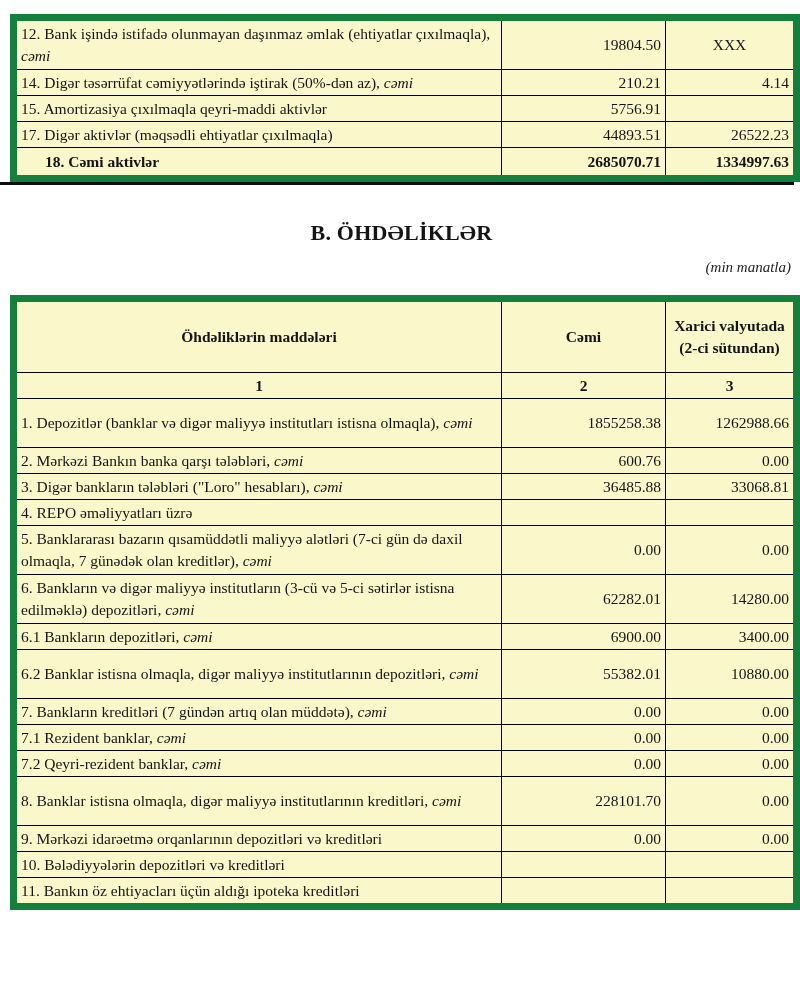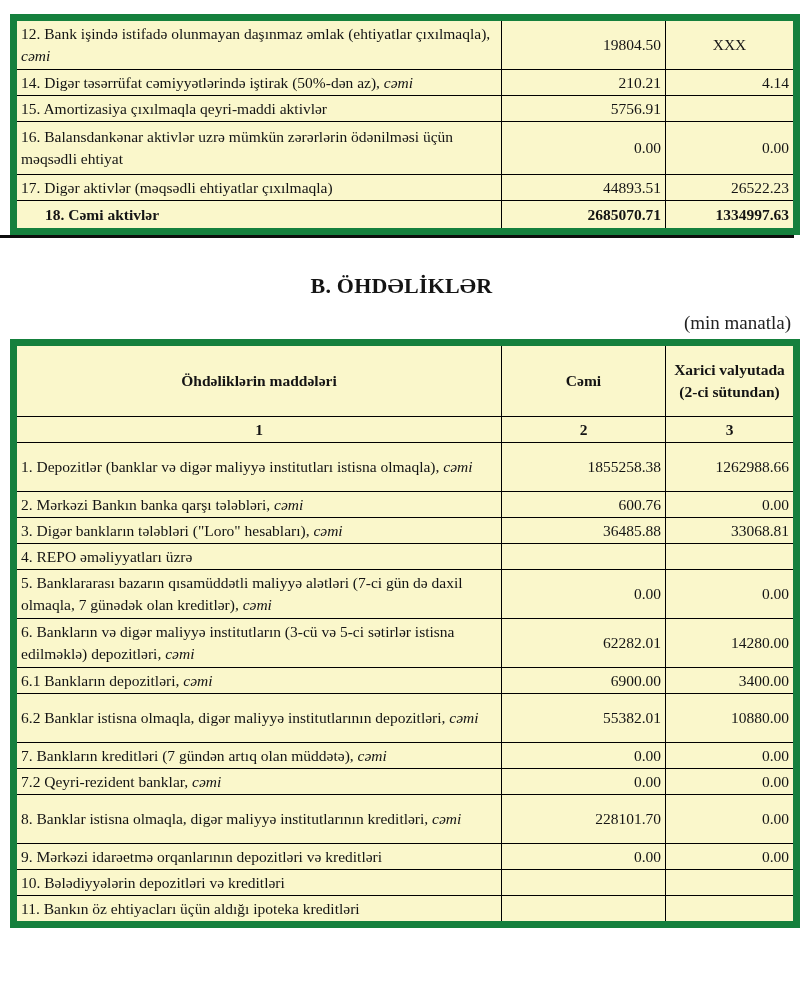--- a/index.html
+++ b/index.html
@@ -43,23 +43,23 @@
     width:794px; height:3px; background:#0d0d0d;
     margin-left:-10px; margin-top:0;
   }
   .sec-title {
     margin-top:35px;
     text-align:center;
     font-weight:bold; font-size:22px;
     letter-spacing:.2px;
   }
   .unit-note {
-    margin-top:13px; margin-bottom:5px;
+    margin-top:13px; margin-bottom:19px;
     text-align:right;
-    font-size:19px;
+    font-style:italic; font-size:15px;
     padding-right:2px;
     color:#222;
   }
 </style>
 </head>
 <body>
 
 <div class="content">
 
   <table class="fin">
@@ -76,25 +76,20 @@
       </tr>
       <tr class="rh1">
         <td class="lbl"><span>14. Digər təsərrüfat cəmiyyətlərində iştirak (50%-dən az), </span><span class="em">cəmi</span></td>
         <td class="num">210.21</td>
         <td class="num">4.14</td>
       </tr>
       <tr class="rh1">
         <td class="lbl"><span>15. Amortizasiya çıxılmaqla qeyri-maddi aktivlər</span></td>
         <td class="num wc">5756.91</td>
         <td class="num wc"></td>
-      </tr>
-      <tr class="rh25">
-        <td class="lbl"><span>16. Balansdankənar aktivlər uzrə mümkün zərərlərin ödənilməsi üçün məqsədli ehtiyat</span></td>
-        <td class="num">0.00</td>
-        <td class="num">0.00</td>
       </tr>
       <tr class="rh1">
         <td class="lbl"><span>17. Digər aktivlər (məqsədli ehtiyatlar çıxılmaqla)</span></td>
         <td class="num">44893.51</td>
         <td class="num">26522.23</td>
       </tr>
       <tr class="rtot">
         <td class="lbl"><span>18. Cəmi aktivlər</span></td>
         <td class="num">2685070.71</td>
         <td class="num">1334997.63</td>
@@ -162,20 +157,25 @@
         <td class="lbl"><span>6.2 Banklar istisna olmaqla, digər maliyyə institutlarının depozitləri, </span><span class="em">cəmi</span></td>
         <td class="num">55382.01</td>
         <td class="num">10880.00</td>
       </tr>
       <tr class="rh1">
         <td class="lbl"><span>7. Bankların kreditləri (7 gündən artıq olan müddətə), </span><span class="em">cəmi</span></td>
         <td class="num">0.00</td>
         <td class="num">0.00</td>
       </tr>
       <tr class="rh1">
+        <td class="lbl"><span>7.1 Rezident banklar, </span><span class="em">cəmi</span></td>
+        <td class="num">0.00</td>
+        <td class="num">0.00</td>
+      </tr>
+      <tr class="rh1">
         <td class="lbl"><span>7.2 Qeyri-rezident banklar, </span><span class="em">cəmi</span></td>
         <td class="num">0.00</td>
         <td class="num">0.00</td>
       </tr>
       <tr class="rh2">
         <td class="lbl"><span>8. Banklar istisna olmaqla, digər maliyyə institutlarının kreditləri, </span><span class="em">cəmi</span></td>
         <td class="num">228101.70</td>
         <td class="num">0.00</td>
       </tr>
       <tr class="rh1">

